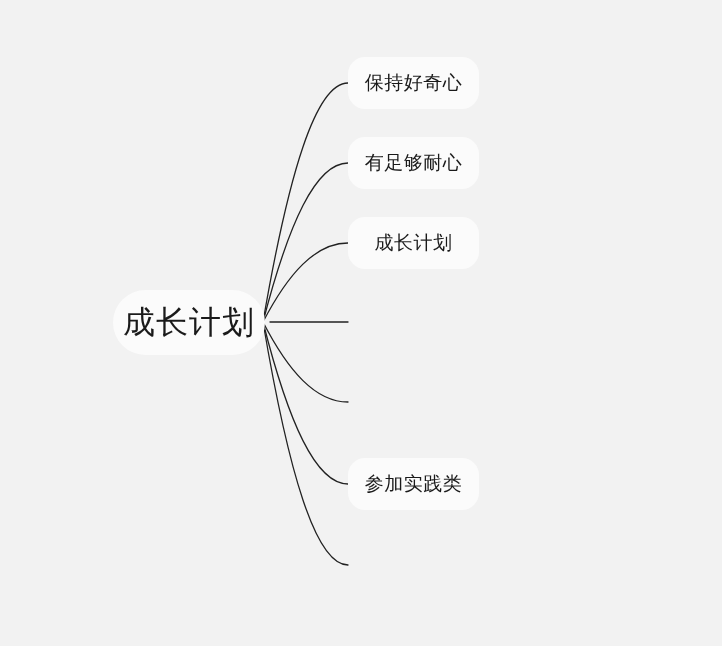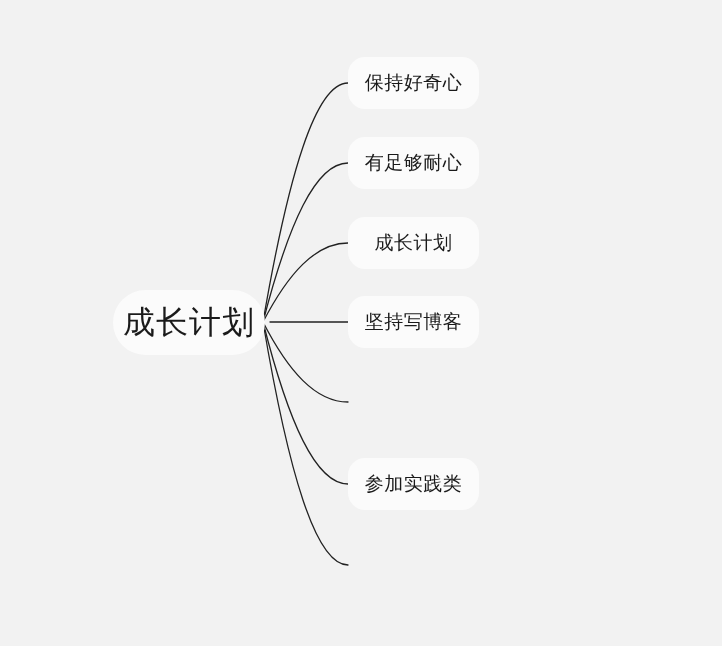--- a/index.html
+++ b/index.html
@@ -77,20 +77,17 @@
 
   <div class="node branch" style="top: 57px;">
     <span>保持好奇心</span>
   </div>
   <div class="node branch" style="top: 137px;">
     <span>有足够耐心</span>
   </div>
   <div class="node branch" style="top: 217px;">
     <span>成长计划</span>
   </div>
-  <div class="node branch" style="top: 296px;">
-    <span>坚持写博客</span>
-  </div>
   <div class="node branch" style="top: 458px;">
     <span>参加实践类</span>
   </div>
 
 </div>
 
 </body></html>

